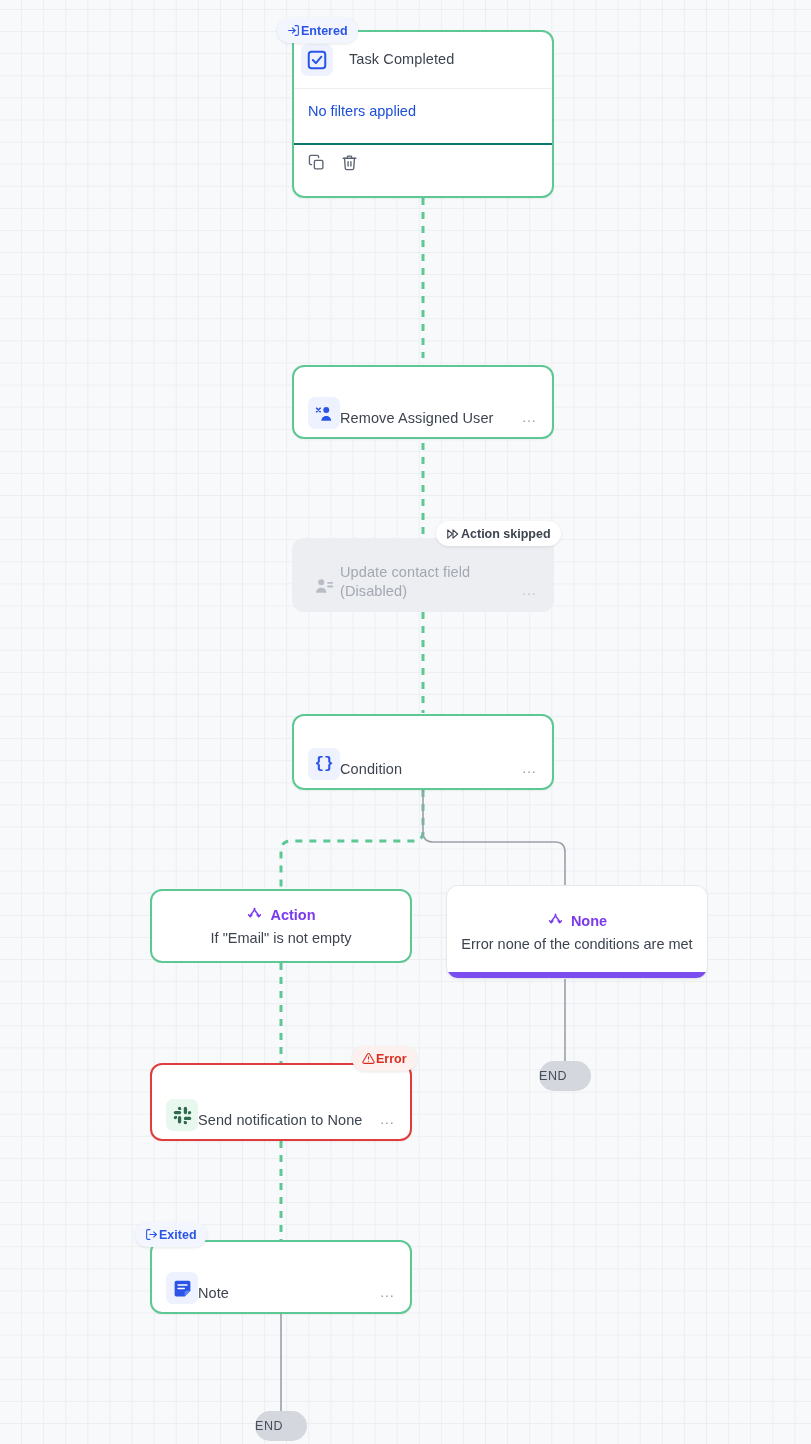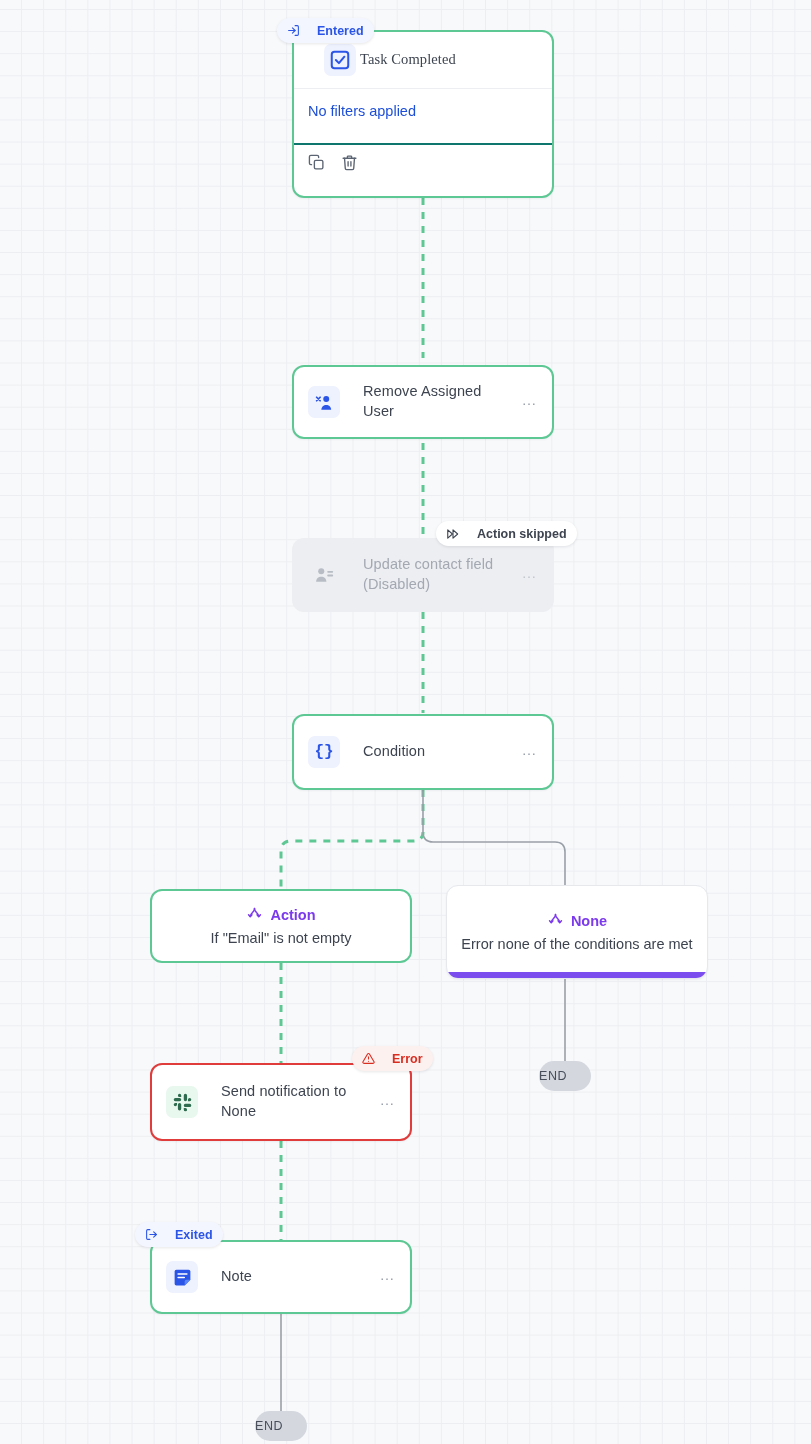--- a/index.html
+++ b/index.html
@@ -37,24 +37,24 @@
     background: #ffffff;
     border-radius: 12px;
     border: 2px solid transparent;
   }
   .node.green  { border-color: #5ec894; box-shadow: 0 1px 2px rgba(16,24,40,.05); }
   .node.red    { border-color: #e03c3c; box-shadow: 0 1px 2px rgba(16,24,40,.05); }
   .node.ghost  { background:#eceef1; border-color: transparent; }
 
   .node-row {
     display: flex;
-    align-items: center;
+    align-items: flex-end;
     height: 100%;
     padding: 8px 14px;
-    gap: 23px;
+    gap: 0;
   }
 
   .icon-tile {
     width: 32px; height: 32px;
     border-radius: 7px;
     background: #eef1fe;
     display: flex;
     align-items: center;
     justify-content: center;
     flex: 0 0 32px;
@@ -77,44 +77,43 @@
     letter-spacing: 1.6px;
     font-size: 15px;
     line-height: 1;
     padding-bottom: 5px;
     cursor: pointer;
   }
   .dots.muted { color: #c2c6cd; }
 
   
   .trigger-head {
-    display: flex; align-items: center; gap: 4px;
-    padding: 12px 30px;
+    display: flex; align-items: center; gap: 16px;
+    padding: 12px 7px;
     border-bottom: 1px solid #eceef1;
-    font-family: Liberation Serif, serif;
   }
   .trigger-body {
     padding: 14px;
     font-size: 14.5px;
     color: #1d4ed8;
     border-bottom: 2px solid #0f766e;
     min-height: 56px;
   }
   .trigger-foot {
     display: flex; align-items: center; gap: 16px;
     padding: 9px 14px;
   }
   .foot-icon { cursor: pointer; color: #5b6472; display:flex; }
 
   
   .badge {
     position: absolute;
     display: inline-flex;
     align-items: center;
-    gap: 17px;
+    gap: 1px;
     height: 25px;
     padding: 0 10px;
     border-radius: 999px;
     background: #ffffff;
     font-size: 12.5px;
     font-weight: bold;
     white-space: nowrap;
     box-shadow: 0 1px 3px rgba(16,24,40,.10);
     z-index: 5;
     text-align: right;

